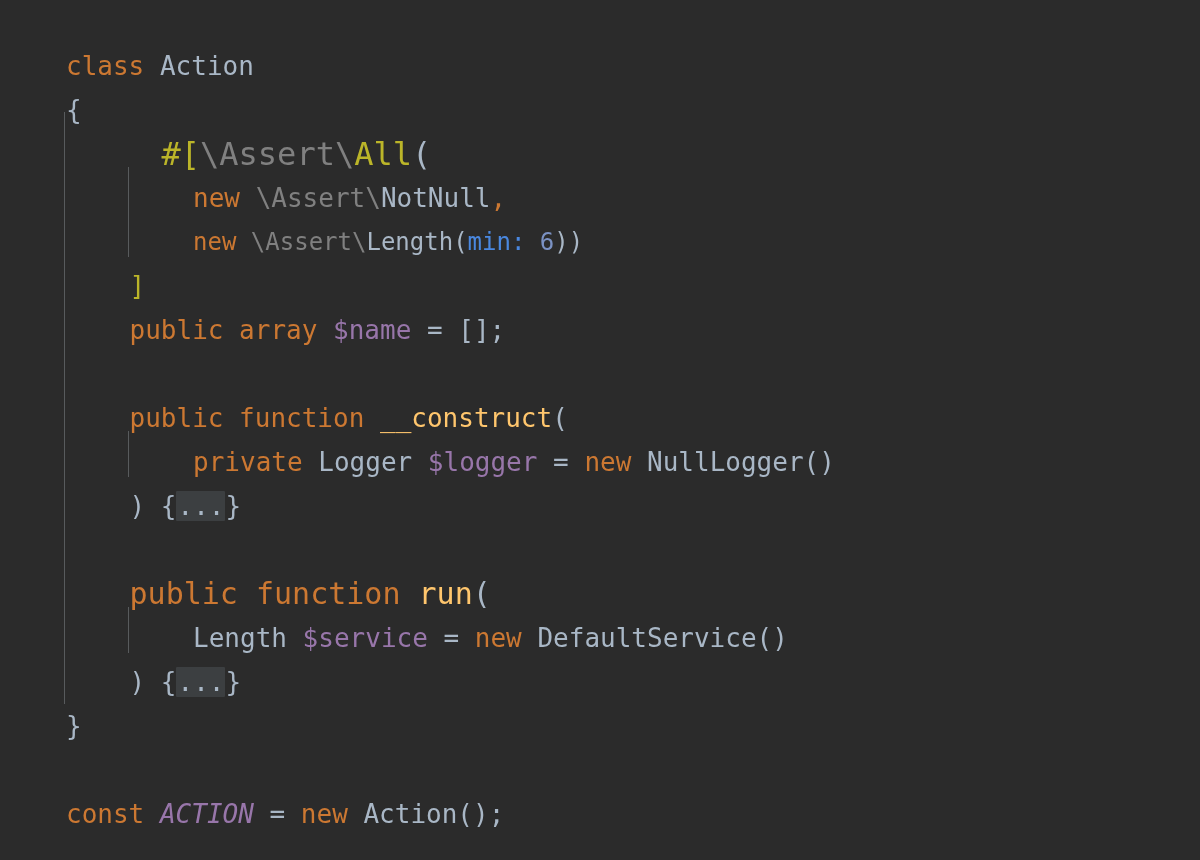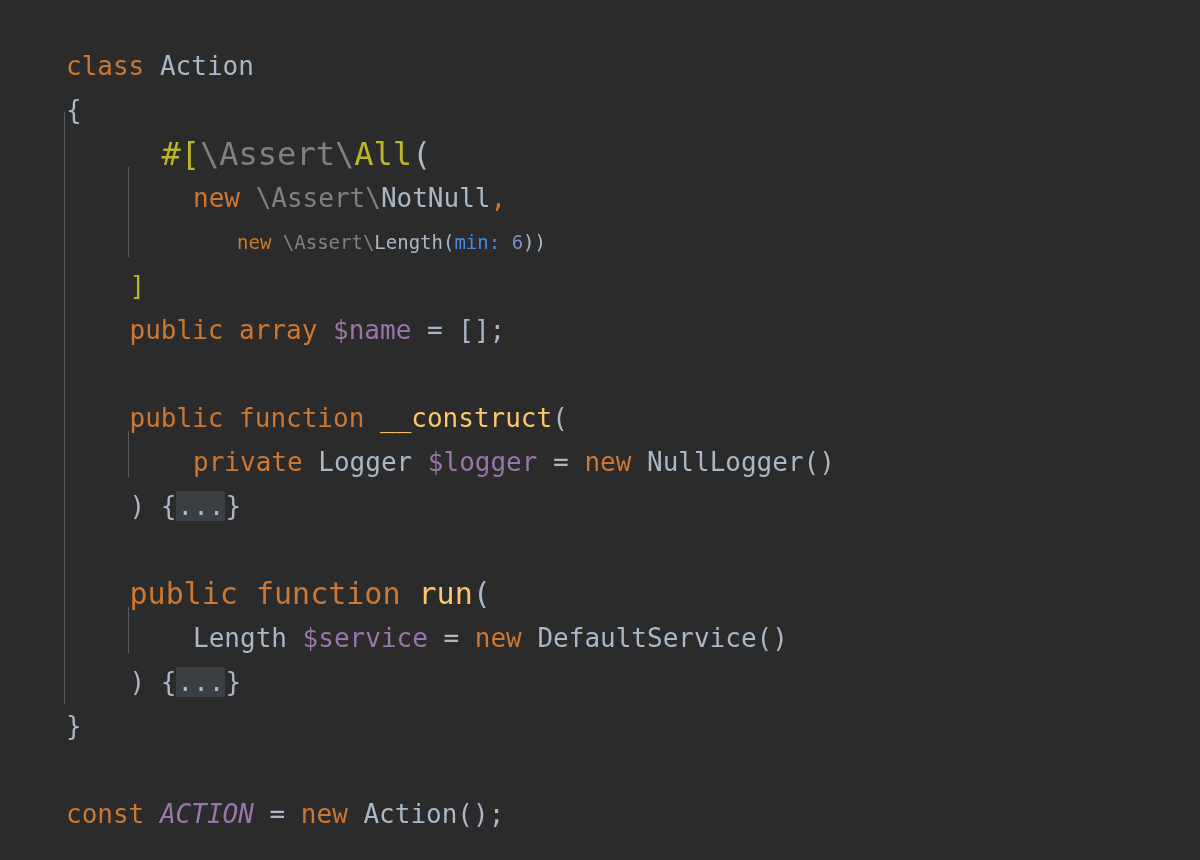--- a/index.html
+++ b/index.html
@@ -95,21 +95,21 @@
         <div class="indent-guide" style="left: 128px; top: 167px; height: 90px; background: rgb(88, 91, 93);"></div>
         <div class="indent-guide" style="left: 128px; top: 431px; height: 46px; background: rgb(88, 91, 93);"></div>
         <div class="indent-guide" style="left: 128px; top: 607px; height: 46px; background: rgb(88, 91, 93);"></div>
       </div>
 
     <div class="code-lines">
         <div class="code-line" style="top: 40px; left: 66px; font-size: 26px; line-height: 44px;"><span class="tok-keyword">class</span><span class="tok-default"> </span><span class="tok-classname">Action</span></div>
         <div class="code-line" style="top: 84px; left: 66px; font-size: 26px; line-height: 44px;"><span class="tok-default">{</span></div>
         <div class="code-line" style="top: 128px; left: 129.52px; font-size: 32px; line-height: 44px; margin-left: 32px;"><span class="tok-annotation">#[</span><span class="tok-namespace">\Assert\</span><span class="tok-annotation">All</span><span class="tok-default">(</span></div>
         <div class="code-line" style="top: 172px; left: 193.04px; font-size: 26px; line-height: 44px;"><span class="tok-keyword">new</span><span class="tok-default"> </span><span class="tok-namespace">\Assert\</span><span class="tok-default">NotNull</span><span class="tok-keyword">,</span></div>
-        <div class="code-line" style="top: 216px; left: 193.04px; font-size: 19px; line-height: 44px; margin-left: 44px;"><span class="tok-keyword">new</span><span class="tok-default"> </span><span class="tok-namespace">\Assert\</span><span class="tok-default">Length(</span><span class="tok-param">min:</span><span class="tok-default"> </span><span class="tok-number">6</span><span class="tok-default">))</span></div>
+        <div class="code-line" style="top: 216px; left: 193.04px; font-size: 24px; line-height: 44px;"><span class="tok-keyword">new</span><span class="tok-default"> </span><span class="tok-namespace">\Assert\</span><span class="tok-default">Length(</span><span class="tok-param">min:</span><span class="tok-default"> </span><span class="tok-number">6</span><span class="tok-default">))</span></div>
         <div class="code-line" style="top: 260px; left: 129.52px; font-size: 26px; line-height: 44px;"><span class="tok-annotation">]</span></div>
         <div class="code-line" style="top: 392px; left: 129.52px; font-size: 26px; line-height: 44px;"><span class="tok-keyword">public function</span><span class="tok-default"> </span><span class="tok-function">__construct</span><span class="tok-default">(</span></div>
         <div class="code-line" style="top: 304px; left: 129.52px; font-size: 26px; line-height: 44px;"><span class="tok-keyword">public array</span><span class="tok-default"> </span><span class="tok-field">$name</span><span class="tok-default"> = [];</span></div>
         <div class="code-line" style="top: 436px; left: 193.04px; font-size: 26px; line-height: 44px;"><span class="tok-keyword">private</span><span class="tok-default"> Logger </span><span class="tok-field">$logger</span><span class="tok-default"> = </span><span class="tok-keyword">new</span><span class="tok-default"> NullLogger()</span></div>
         <div class="code-line" style="top: 480px; left: 129.52px; font-size: 26px; line-height: 44px;"><span class="tok-default">) {</span><span class="fold-marker">...</span><span class="tok-default">}</span></div>
         <div class="code-line" style="top: 568px; left: 129.52px; font-size: 30px; line-height: 44px;"><span class="tok-keyword">public function</span><span class="tok-default"> </span><span class="tok-function">run</span><span class="tok-default">(</span></div>
         <div class="code-line" style="top: 612px; left: 193.04px; font-size: 26px; line-height: 44px;"><span class="tok-default">Length </span><span class="tok-field">$service</span><span class="tok-default"> = </span><span class="tok-keyword">new</span><span class="tok-default"> DefaultService()</span></div>
         <div class="code-line" style="top: 656px; left: 129.52px; font-size: 26px; line-height: 44px;"><span class="tok-default">) {</span><span class="fold-marker">...</span><span class="tok-default">}</span></div>
         <div class="code-line" style="top: 700px; left: 66px; font-size: 26px; line-height: 44px;"><span class="tok-default">}</span></div>
         <div class="code-line" style="top: 788px; left: 66px; font-size: 26px; line-height: 44px;"><span class="tok-keyword">const</span><span class="tok-default"> </span><span class="tok-const">ACTION</span><span class="tok-default"> = </span><span class="tok-keyword">new</span><span class="tok-default"> Action();</span></div>

